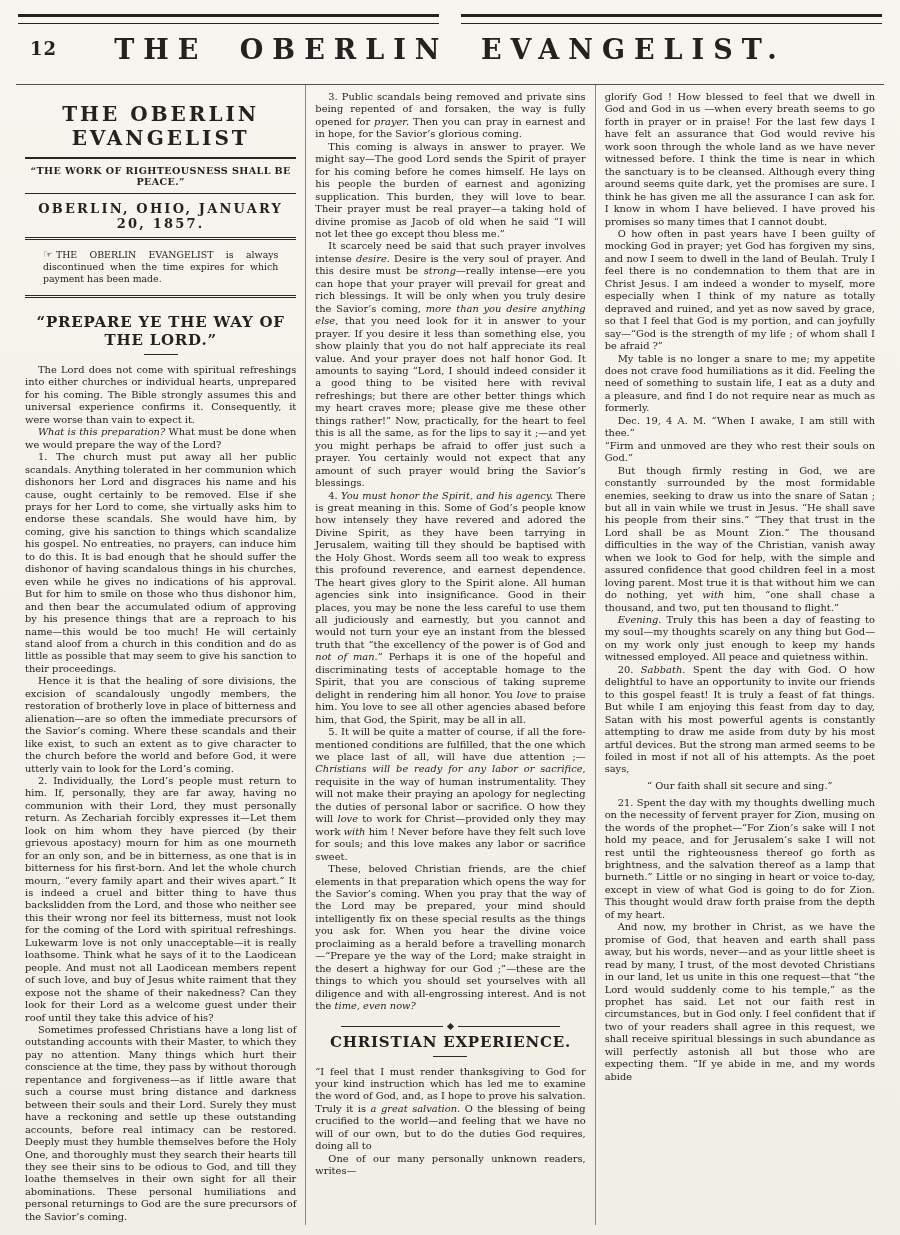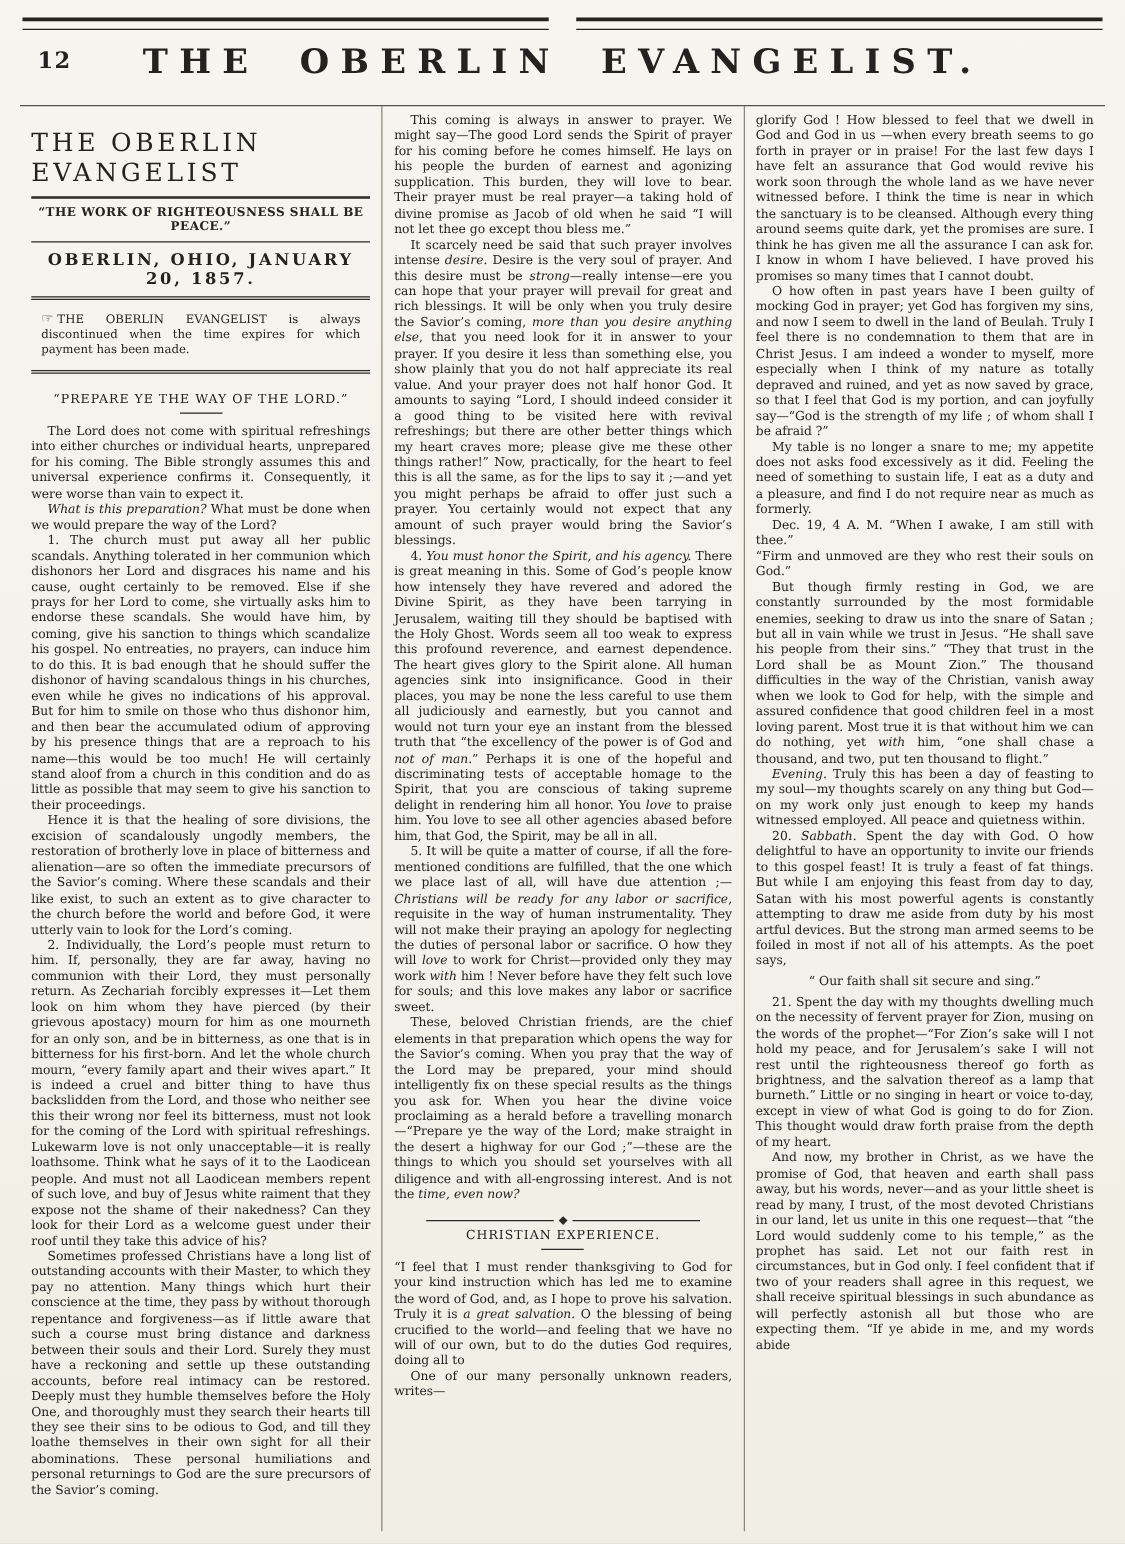--- a/index.html
+++ b/index.html
@@ -14,28 +14,28 @@
   .top-bars .bar{flex:1;height:6px;border-top:3px solid #26231f;border-bottom:1px solid #26231f;}
   
   .running-head{position:relative;height:52px;margin-top:8px;border-bottom:1px solid #55514a;}
   .pageno{position:absolute;left:14px;top:6px;font-size:18px;font-weight:bold;letter-spacing:1px;}
   .paper-title{margin:0;text-align:center;font-size:27px;font-weight:bold;letter-spacing:9px;padding-top:2px;word-spacing:14px;}
   
   .columns{display:grid;grid-template-columns:1fr 1fr 1fr;height:1140px;margin-top:0;}
   .col{padding:6px 9px 0 9px;overflow:hidden;}
   .col + .col{border-left:1px solid #8d877a;}
   
-  .mh-title{font-size:20px;font-weight:normal;letter-spacing:3px;text-align:left;padding:9px 0 7px;border-bottom:2px solid #2b2925;margin-top:2px;}
+  .mh-title{font-size:20px;font-weight:bold;letter-spacing:3px;text-align:center;padding:9px 0 7px;border-bottom:2px solid #2b2925;margin-top:2px;}
   .mh-motto{font-size:9.6px;font-weight:bold;text-align:center;letter-spacing:.4px;padding:6px 0;border-bottom:1px solid #2b2925;}
   .mh-dateline{font-size:13px;font-weight:bold;letter-spacing:2.2px;text-align:center;padding:7px 0 6px;border-bottom:3px double #2b2925;}
   .notices{padding:6px 2px 7px 2px;border-bottom:3px double #2b2925;}
-  .notices .para{font-size:9.4px;line-height:12px;margin:3px 6px;}
+  .notices .para{font-size:9.4px;line-height:12px;margin:3px 16px;}
   .pointer{font-family:"DejaVu Sans", sans-serif;font-size:11px;margin-right:3px;}
   
-  .article-head{font-size:10px;font-weight:normal;text-align:center;letter-spacing:.8px;margin:15px 0 5px;}
+  .article-head{font-size:15px;font-weight:bold;text-align:center;letter-spacing:.8px;margin:15px 0 5px;}
   .article-head.second{margin-top:4px;}
   .short-rule{width:34px;border-top:1.5px solid #2b2925;margin:2px auto 9px;}
   
   .para{margin:0;text-align:justify;text-indent:13px;font-size:9.85px;line-height:12.45px;}
   .para i{font-style:italic;}
   .para.noindent{text-indent:0;}
   .para.verse{text-align:center;text-indent:0;line-height:12.8px;}
   .verse-block{margin:5px 0 5px 0;}
   .hymn{margin:4px 0;}
   
@@ -74,20 +74,21 @@
           <p class="para "><i>What is this preparation?</i><span> What must be done when we would prepare the way of the Lord?</span></p>
           <p class="para "><span>1. The church must put away all her public scandals. Anything tolerated in her communion which dishonors her Lord and disgraces his name and his cause, ought certainly to be removed. Else if she prays for her Lord to come, she virtually asks him to endorse these scandals. She would have him, by coming, give his sanction to things which scandalize his gospel. No entreaties, no prayers, can induce him to do this. It is bad enough that he should suffer the dishonor of having scandalous things in his churches, even while he gives no indications of his approval. But for him to smile on those who thus dishonor him, and then bear the accumulated odium of approving by his presence things that are a reproach to his name—this would be too much! He will certainly stand aloof from a church in this condition and do as little as possible that may seem to give his sanction to their proceedings.</span></p>
           <p class="para "><span>Hence it is that the healing of sore divisions, the excision of scandalously ungodly members, the restoration of brotherly love in place of bitterness and alienation—are so often the immediate precursors of the Savior’s coming. Where these scandals and their like exist, to such an extent as to give character to the church before the world and before God, it were utterly vain to look for the Lord’s coming.</span></p>
           <p class="para "><span>2. Individually, the Lord’s people must return to him. If, personally, they are far away, having no communion with their Lord, they must personally return. As Zechariah forcibly expresses it—Let them look on him whom they have pierced (by their grievous apostacy) mourn for him as one mourneth for an only son, and be in bitterness, as one that is in bitterness for his first-born. And let the whole church mourn, “every family apart and their wives apart.” It is indeed a cruel and bitter thing to have thus backslidden from the Lord, and those who neither see this their wrong nor feel its bitterness, must not look for the coming of the Lord with spiritual refreshings. Lukewarm love is not only unacceptable—it is really loathsome. Think what he says of it to the Laodicean people. And must not all Laodicean members repent of such love, and buy of Jesus white raiment that they expose not the shame of their nakedness? Can they look for their Lord as a welcome guest under their roof until they take this advice of his?</span></p>
           <p class="para "><span>Sometimes professed Christians have a long list of outstanding accounts with their Master, to which they pay no attention. Many things which hurt their conscience at the time, they pass by without thorough repentance and forgiveness—as if little aware that such a course must bring distance and darkness between their souls and their Lord. Surely they must have a reckoning and settle up these outstanding accounts, before real intimacy can be restored. Deeply must they humble themselves before the Holy One, and thoroughly must they search their hearts till they see their sins to be odious to God, and till they loathe themselves in their own sight for all their abominations. These personal humiliations and personal returnings to God are the sure precursors of the Savior’s coming.</span></p>
         </div>
     </section>
 
     <section class="col">
       <div>
+          <p class="para "><span>3. Public scandals being removed and private sins being repented of and forsaken, the way is fully opened for </span><i>prayer.</i><span> Then you can pray in earnest and in hope, for the Savior’s glorious coming.</span></p>
           <p class="para "><span>This coming is always in answer to prayer. We might say—The good Lord sends the Spirit of prayer for his coming before he comes himself. He lays on his people the burden of earnest and agonizing supplication. This burden, they will love to bear. Their prayer must be real prayer—a taking hold of divine promise as Jacob of old when he said “I will not let thee go except thou bless me.”</span></p>
           <p class="para "><span>It scarcely need be said that such prayer involves intense </span><i>desire.</i><span> Desire is the very soul of prayer. And this desire must be </span><i>strong</i><span>—really intense—ere you can hope that your prayer will prevail for great and rich blessings. It will be only when you truly desire the Savior’s coming, </span><i>more than you desire anything else</i><span>, that you need look for it in answer to your prayer. If you desire it less than something else, you show plainly that you do not half appreciate its real value. And your prayer does not half honor God. It amounts to saying “Lord, I should indeed consider it a good thing to be visited here with revival refreshings; but there are other better things which my heart craves more; please give me these other things rather!” Now, practically, for the heart to feel this is all the same, as for the lips to say it ;—and yet you might perhaps be afraid to offer just such a prayer. You certainly would not expect that any amount of such prayer would bring the Savior’s blessings.</span></p>
           <p class="para "><span>4. </span><i>You must honor the Spirit, and his agency.</i><span> There is great meaning in this. Some of God’s people know how intensely they have revered and adored the Divine Spirit, as they have been tarrying in Jerusalem, waiting till they should be baptised with the Holy Ghost. Words seem all too weak to express this profound reverence, and earnest dependence. The heart gives glory to the Spirit alone. All human agencies sink into insignificance. Good in their places, you may be none the less careful to use them all judiciously and earnestly, but you cannot and would not turn your eye an instant from the blessed truth that “the excellency of the power is of God and </span><i>not of man</i><span>.” Perhaps it is one of the hopeful and discriminating tests of acceptable homage to the Spirit, that you are conscious of taking supreme delight in rendering him all honor. You </span><i>love</i><span> to praise him. You love to see all other agencies abased before him, that God, the Spirit, may be all in all.</span></p>
           <p class="para "><span>5. It will be quite a matter of course, if all the fore-mentioned conditions are fulfilled, that the one which we place last of all, will have due attention ;—</span><i>Christians will be ready for any labor or sacrifice</i><span>, requisite in the way of human instrumentality. They will not make their praying an apology for neglecting the duties of personal labor or sacrifice. O how they will </span><i>love</i><span> to work for Christ—provided only they may work </span><i>with</i><span> him ! Never before have they felt such love for souls; and this love makes any labor or sacrifice sweet.</span></p>
           <p class="para "><span>These, beloved Christian friends, are the chief elements in that preparation which opens the way for the Savior’s coming. When you pray that the way of the Lord may be prepared, your mind should intelligently fix on these special results as the things you ask for. When you hear the divine voice proclaiming as a herald before a travelling monarch—“Prepare ye the way of the Lord; make straight in the desert a highway for our God ;”—these are the things to which you should set yourselves with all diligence and with all-engrossing interest. And is not the </span><i>time, even now?</i></p>
         </div>
       <div class="divider">
         <span class="line"></span>
         <span class="diamond"></span>
         <span class="line"></span>
@@ -97,21 +98,21 @@
       <div>
           <p class="para noindent"><span>“I feel that I must render thanksgiving to God for your kind instruction which has led me to examine the word of God, and, as I hope to prove his salvation. Truly it is </span><i>a great salvation.</i><span> O the blessing of being crucified to the world—and feeling that we have no will of our own, but to do the duties God requires, doing all to</span></p>
           <p class="para "><span>One of our many personally unknown readers, writes—</span></p>
         </div>
     </section>
 
     <section class="col">
       <div>
           <p class="para noindent"><span>glorify God !  How blessed to feel that we dwell in God and God in us —when every breath seems to go forth in prayer or in praise!  For the last few days I have felt an assurance that God would revive his work soon through the whole land as we have never witnessed before.  I think the time is near in which the sanctuary is to be cleansed.  Although every thing around seems quite dark, yet the promises are sure.  I think he has given me all the assurance I can ask for.  I know in whom I have believed. I have proved his promises so many times that I cannot doubt.</span></p>
           <p class="para "><span>O how often in past years have I been guilty of mocking God in prayer; yet God has forgiven my sins, and now I seem to dwell in the land of Beulah.  Truly I feel there is no condemnation to them that are in Christ Jesus.  I am indeed a wonder to myself, more especially when I think of my nature as totally depraved and ruined, and yet as now saved by grace, so that I feel that God is my portion, and can joyfully say—“God is the strength of my life ; of whom shall I be afraid ?”</span></p>
-          <p class="para "><span>My table is no longer a snare to me; my appetite does not asks food excessively as it did.  Feeling the need of something to sustain life, I eat as a duty and a pleasure, and find I do not require near as much as formerly.</span></p>
+          <p class="para "><span>My table is no longer a snare to me; my appetite does not crave food humiliations as it did.  Feeling the need of something to sustain life, I eat as a duty and a pleasure, and find I do not require near as much as formerly.</span></p>
           <p class="para "><span>Dec. 19, 4 A. M.  “When I awake, I am still with thee.”</span></p>
           <p class="para noindent"><span>“Firm and unmoved are they who rest their souls on God.”</span></p>
           <p class="para "><span>But though firmly resting in God, we are constantly surrounded by the most formidable enemies, seeking to draw us into the snare of Satan ; but all in vain while we trust in Jesus.  “He shall save his people from their sins.”  “They that trust in the Lord shall be as Mount Zion.”  The thousand difficulties in the way of the Christian, vanish away when we look to God for help, with the simple and assured confidence that good children feel in a most loving parent.  Most true it is that without him we can do nothing, yet </span><i>with</i><span> him, “one shall chase a thousand, and two, put ten thousand to flight.”</span></p>
         </div>
       <div>
           <p class="para "><i>Evening.</i><span> Truly this has been a day of feasting to my soul—my thoughts scarely on any thing but God—on my work only just enough to keep my hands witnessed employed.  All peace and quietness within.</span></p>
           <p class="para "><span>20. </span><i>Sabbath.</i><span> Spent the day with God.  O how delightful to have an opportunity to invite our friends to this gospel feast!  It is truly a feast of fat things.  But while I am enjoying this feast from day to day, Satan with his most powerful agents is constantly attempting to draw me aside from duty by his most artful devices.  But the strong man armed seems to be foiled in most if not all of his attempts.  As the poet says,</span></p>
         </div>
       <div class="verse-block hymn">
           <p class="para verse"><span>“ Our faith shall sit secure and sing.”</span></p>

